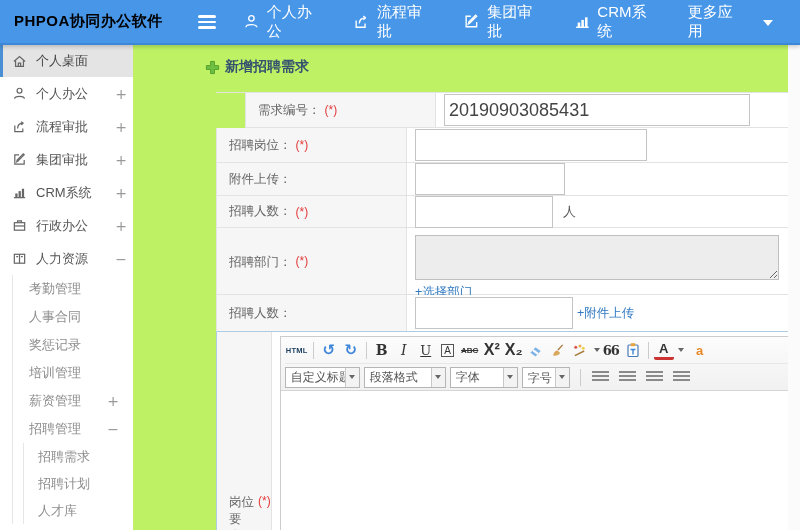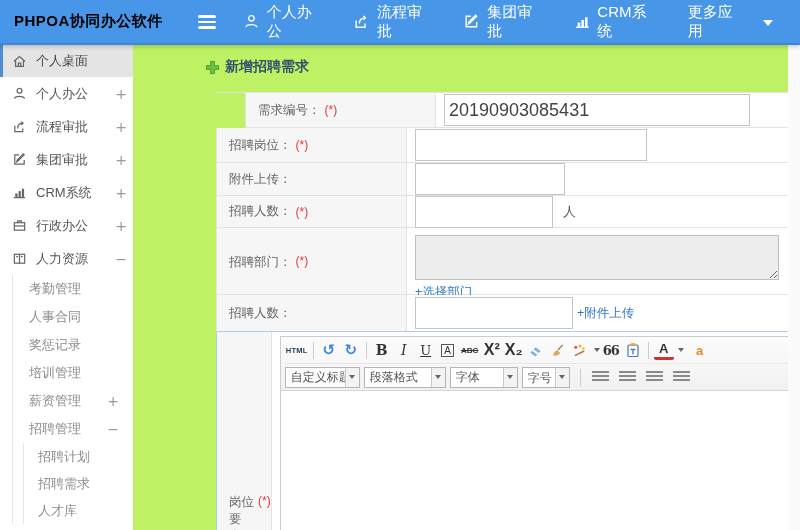--- a/index.html
+++ b/index.html
@@ -236,24 +236,24 @@
     <div class="sub-item">
       <span>薪资管理</span>
       <span class="expander">+</span>
     </div>
     <div class="sub-item">
       <span>招聘管理</span>
       <span class="expander">−</span>
     </div>
     <div class="submenu-2">
       <div class="sub-item">
+        <span>招聘需求</span>
+      </div>
+      <div class="sub-item">
         <span>招聘计划</span>
-      </div>
-      <div class="sub-item">
-        <span>招聘需求</span>
       </div>
       <div class="sub-item">
         <span>人才库</span>
       </div>
     </div>
   </div>
 </div>
 
 <div class="main">
   <div class="page-title-bar">

